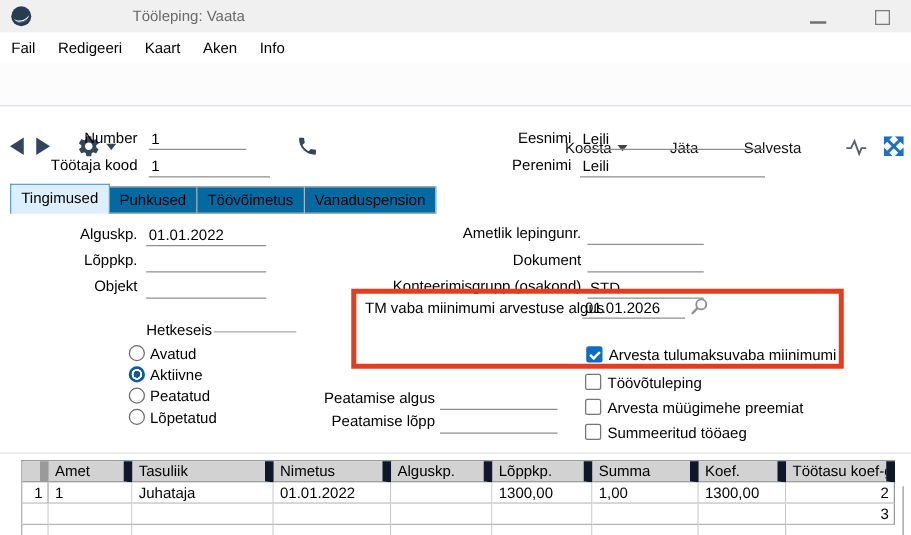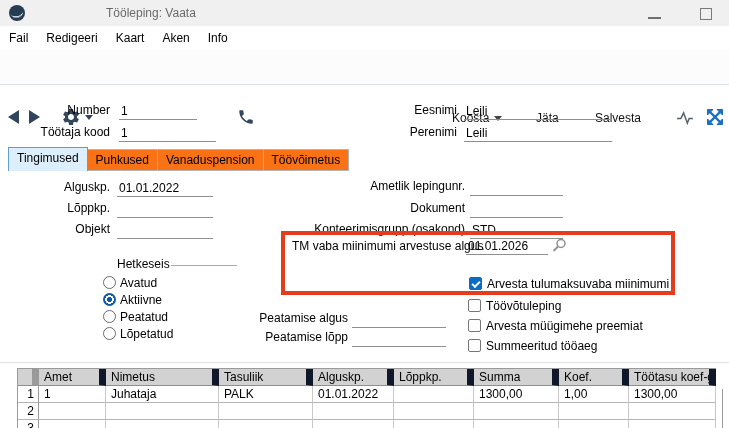--- a/index.html
+++ b/index.html
@@ -23,21 +23,21 @@
   .tri-left{border-top:7px solid transparent;border-bottom:7px solid transparent;border-right:11px solid #31455c;}
   .tri-right{border-top:7px solid transparent;border-bottom:7px solid transparent;border-left:11px solid #31455c;}
   .caret{width:0;height:0;border-left:4px solid transparent;border-right:4px solid transparent;border-top:5px solid #31455c;}
   .tb-text{top:60px;height:16px;line-height:16px;color:#111;white-space:nowrap;cursor:default;}
   
   .lbl{position:absolute;height:14px;line-height:14px;white-space:nowrap;}
   .r{text-align:right;}
   .fld{position:absolute;height:16px;border-bottom:1px solid #8f8f8f;line-height:15px;padding-left:2px;white-space:nowrap;box-sizing:border-box;}
   
   .tabs{position:absolute;left:8px;top:147px;display:flex;align-items:flex-end;}
-  .tab{background:#f97316;border:1px solid #b3b3b3;border-left-width:0;padding:3px 8px;height:14px;line-height:14px;white-space:nowrap;}
+  .tab{background:#0369a1;border:1px solid #b3b3b3;border-left-width:0;padding:3px 8px;height:14px;line-height:14px;white-space:nowrap;}
   .tab:first-child{border-left-width:1px;}
   .tab.active{background:#ddeffc;border:1px solid #5f9fd6;border-bottom:none;padding-bottom:6px;}
   
   .radio{position:absolute;width:13px;height:13px;border-radius:50%;border:1px solid #6b6b6b;background:#fff;box-sizing:border-box;}
   .radio.sel{border:none;background:radial-gradient(circle,#0b5ba6 0 2.6px,#ffffff 2.8px 4.2px,#0b5ba6 4.4px 7px);}
   .cb{position:absolute;width:13px;height:13px;border:1px solid #767676;border-radius:2px;background:#fff;box-sizing:border-box;}
   .cb.checked{background:#0a6cc4;border-color:#0a6cc4;}
   .cb.checked::after{content:"";position:absolute;left:2px;top:2.5px;width:6px;height:3px;border-left:2px solid #fff;border-bottom:2px solid #fff;transform:rotate(-45deg);}
   
   .redbox{left:281px;top:231px;width:394px;height:64px;border:4px solid #e63c1e;box-sizing:border-box;background:transparent;}
@@ -109,22 +109,22 @@
 <div class="lbl r" style="right:619px;top:125px">Töötaja kood</div>
 <div class="fld" style="left:119px;top:126px;width:97px">1</div>
 <div class="lbl r" style="right:272px;top:103px">Eesnimi</div>
 <div class="fld" style="left:464px;top:104px;width:148px">Leili</div>
 <div class="lbl r" style="right:272px;top:125px">Perenimi</div>
 <div class="fld" style="left:464px;top:126px;width:148px">Leili</div>
 
 <div class="tabs">
   <div class="tab active">Tingimused</div>
   <div class="tab">Puhkused</div>
+  <div class="tab">Töövõimetus</div>
   <div class="tab">Vanaduspension</div>
-  <div class="tab">Töövõimetus</div>
 </div>
 
 <div class="lbl r" style="right:619px;top:180px">Alguskp.</div>
 <div class="fld" style="left:117px;top:181px;width:96px">01.01.2022</div>
 <div class="lbl r" style="right:619px;top:201px">Lõppkp.</div>
 <div class="fld" style="left:117px;top:202px;width:96px"></div>
 <div class="lbl r" style="right:619px;top:222px">Objekt</div>
 <div class="fld" style="left:117px;top:223px;width:96px"></div>
 
 <div class="lbl r" style="right:264px;top:179px">Ametlik lepingunr.</div>
@@ -165,32 +165,31 @@
 <div class="cb" style="left:468px;top:319px"></div>
 <div class="lbl" style="left:486px;top:319px">Arvesta müügimehe preemiat</div>
 <div class="cb" style="left:468px;top:339px"></div>
 <div class="lbl" style="left:486px;top:339px">Summeeritud tööaeg</div>
 
 <div class="abs divider"></div>
 
 <div class="matrix">
   <div class="hcell numcell"></div>
   <div class="hcell">Amet</div>
+  <div class="hcell">Tasuliik</div>
   <div class="hcell">Nimetus</div>
-  <div class="hcell">Tasuliik</div>
   <div class="hcell">Alguskp.</div>
   <div class="hcell">Lõppkp.</div>
   <div class="hcell">Summa</div>
   <div class="hcell">Koef.</div>
   <div class="hcell">Töötasu koef-ga</div>
 
   <div class="cell numcell">1</div>
   <div class="cell">1</div>
   <div class="cell">Juhataja</div>
-  <div class="cell">PALK</div>
   <div class="cell">01.01.2022</div>
   <div class="cell"></div>
   <div class="cell">1300,00</div>
   <div class="cell">1,00</div>
   <div class="cell">1300,00</div>
 
   <div class="cell numcell">2</div>
   <div class="cell"></div>
   <div class="cell"></div>
   <div class="cell"></div>

